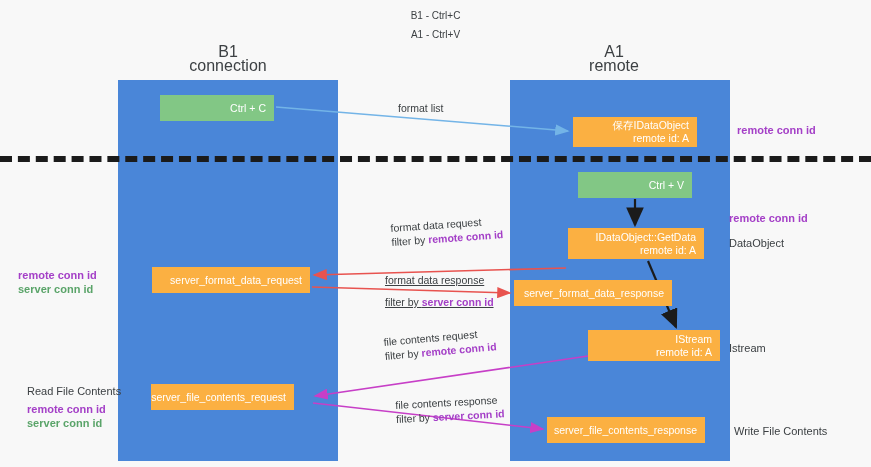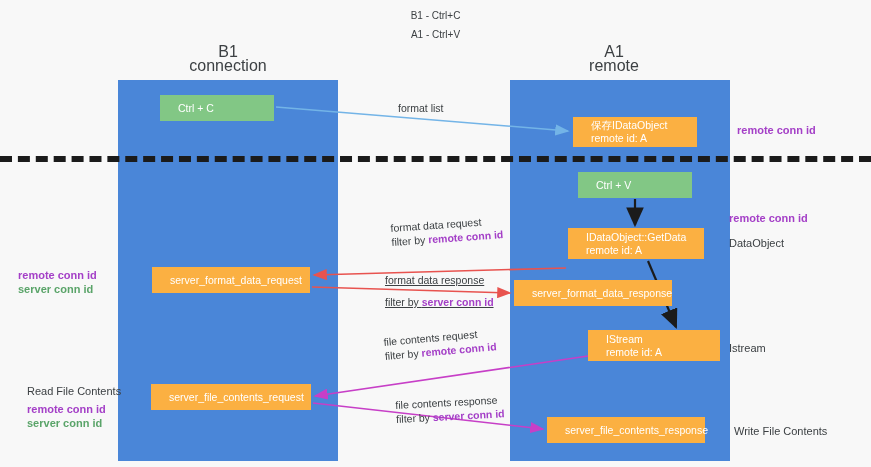--- a/index.html
+++ b/index.html
@@ -63,43 +63,43 @@
     width: 871px;
     height: 0px;
     border-top: 6px dashed #1b1b1b;
   }
 
   
   .node {
     box-sizing: border-box;
     display: flex;
     flex-direction: column;
-    align-items: flex-start;
+    align-items: flex-end;
     justify-content: center;
     color: #ffffff;
     font-size: 10.5px;
     line-height: 13px;
     text-align: center;
     white-space: pre;
-    padding: 0 18px;
+    padding: 0 8px;
   }
   .node.green { background: #82c785; }
   .node.orange { background: #fbb košt; }
   .node.orange { background: #fbb042; }
   .node .l2 { font-size: 10.5px; }
 
   
   #node-ctrl-c          { left: 160px; top: 95px;  width: 114px; height: 26px; }
   #node-idataobject     { left: 573px; top: 117px; width: 124px; height: 30px; }
   #node-ctrl-v          { left: 578px; top: 172px; width: 114px; height: 26px; }
   #node-getdata         { left: 568px; top: 228px; width: 136px; height: 31px; }
   #node-fmt-request     { left: 152px; top: 267px; width: 158px; height: 26px; }
   #node-fmt-response    { left: 514px; top: 280px; width: 158px; height: 26px; }
   #node-istream         { left: 588px; top: 330px; width: 132px; height: 31px; }
-  #node-file-request    { left: 151px; top: 384px; width: 160px; height: 26px; }
+  #node-file-request    { left: 151px; top: 384px; width: 143px; height: 26px; }
   #node-file-response   { left: 547px; top: 417px; width: 158px; height: 26px; }
 
   
   .side-label {
     font-size: 11px;
     line-height: 14px;
     white-space: pre;
   }
   .purple { color: #a43fc7; font-weight: bold; }
   .green-t { color: #5aa469; font-weight: bold; }

